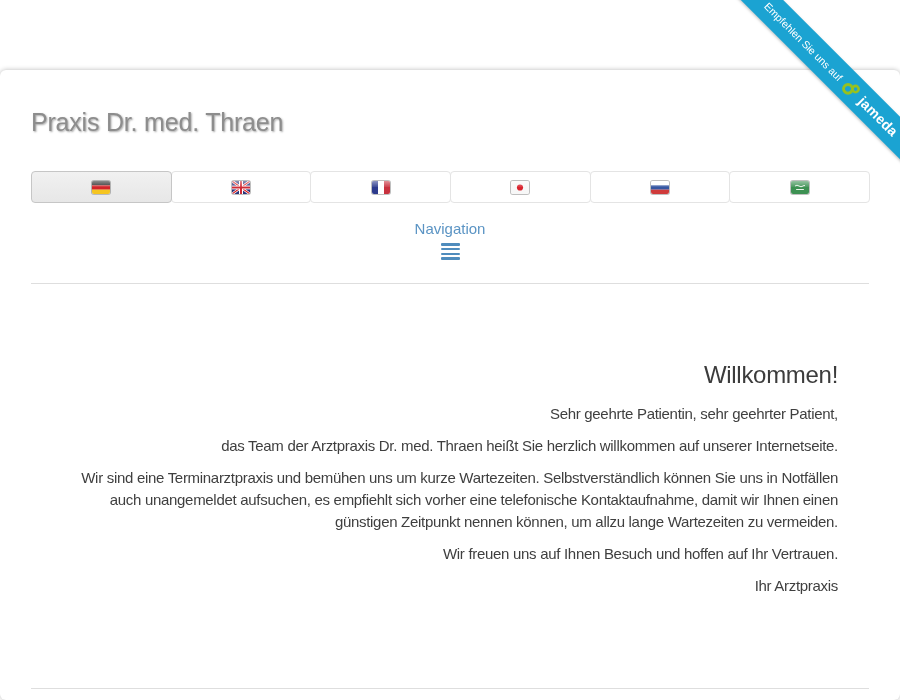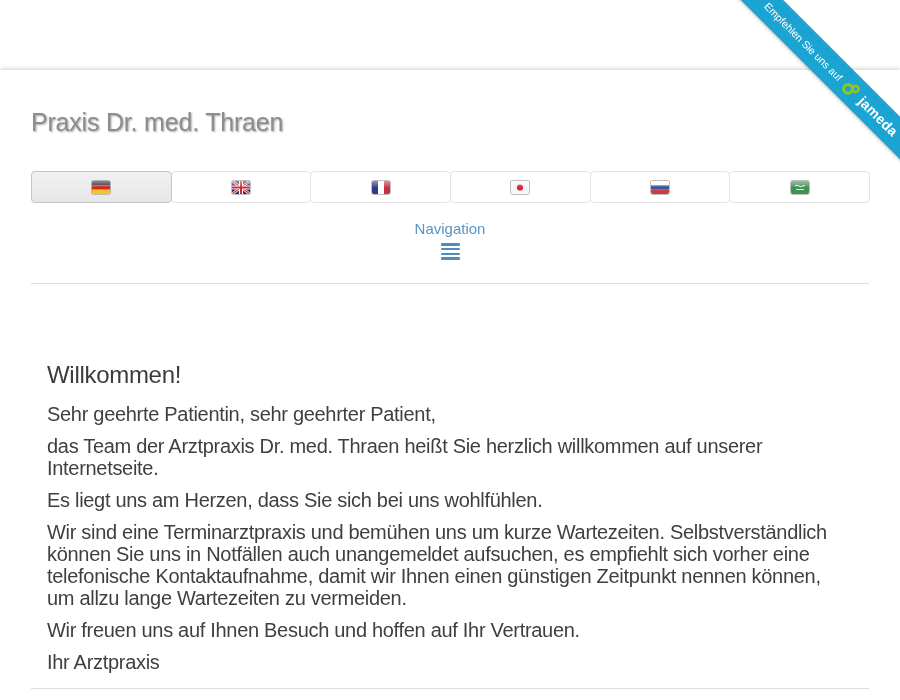--- a/index.html
+++ b/index.html
@@ -2,21 +2,21 @@
 <html><head>
 <meta charset="utf-8">
 <style>
   * { margin:0; padding:0; box-sizing:border-box; }
   html,body { width:900px; height:700px; background:#fff; overflow:hidden;
               font-family:"Liberation Sans", sans-serif; }
   .viewport { position:relative; width:900px; height:700px; background:#fff; overflow:hidden; }
 
   
   .card { position:absolute; top:70px; left:0; right:0; bottom:0; background:#fff;
-          box-shadow:0 0 5px rgba(0,0,0,0.28); }
+          box-shadow:0 0 5px rgba(0,0,0,0.28);border-radius:6px; }
 
   .page-title { position:absolute; top:38px; left:31px; font-size:25px; font-weight:400;
                 color:#8d8d8d; letter-spacing:-0.2px;
                 text-shadow:1px 1px 2px rgba(0,0,0,0.35); }
 
   
   .tabs { position:absolute; top:101px; left:31px; right:31px; height:32px; display:flex; }
   .tab { flex:1 1 0; height:32px; background:#fff; border:1px solid #e4e4e4; border-radius:4px;
          display:flex; align-items:center; justify-content:center; margin-right:-1px; cursor:pointer; }
   .tab.active { background:linear-gradient(#f1f1f1,#e7e7e7); border:1px solid #c6c6c6; z-index:2; }
@@ -31,24 +31,24 @@
             display:flex; align-items:center; justify-content:space-between; padding:0 17px;flex-direction:column; }
   .nav-label { color:#5b94c4; font-size:15px; cursor:pointer; }
   .hamburger { width:19px; height:17px; display:flex; flex-direction:column; justify-content:space-between; cursor:pointer; }
   .hamburger i { display:block; height:2.6px; background:#4f8cbd; border-radius:1px; }
 
   .divider { position:absolute; left:31px; right:31px; height:1px; background:#dedede; }
   .divider.top-div { top:213px; }
   .divider.bottom-div { top:618px; }
 
   
-  .content { position:absolute; top:290px; left:47px; right:62px; color:#3f3f3f; }
+  .content { position:absolute; top:290px; left:47px; right:62px; color:#3f3f3f;text-align:right; }
   .content h2 { font-size:24px; font-weight:400; color:#3c3c3c; letter-spacing:-0.3px;
                 line-height:30px; margin-bottom:13px; }
-  .content p { font-size:20px; line-height:22px; letter-spacing:-0.3px; margin-bottom:10px; color:#3f3f3f; }
+  .content p { font-size:15px; line-height:22px; letter-spacing:-0.3px; margin-bottom:10px; color:#3f3f3f; }
   .content strong { font-weight:400; }
   .content a { color:#5d9fd3; text-decoration:none; }
 
   
   .ribbon { position:absolute; top:54px; right:-56px; width:250px; height:30px;
             background:#1ba3d2; transform:rotate(45deg); z-index:10;
             display:flex; align-items:center; justify-content:center; gap:5px;
             box-shadow:0 1px 3px rgba(0,0,0,0.25); cursor:pointer; }
   .ribbon-text { color:#fff; font-size:10.5px; white-space:nowrap; }
   .ribbon-brand { color:#fff; font-size:14px; font-weight:700; letter-spacing:0.2px; }
@@ -132,21 +132,20 @@
           <i></i>
       </span>
     </div>
 
     <div class="divider top-div"></div>
 
     <div class="content">
       <h2>Willkommen!</h2>
       <p>Sehr geehrte Patientin, sehr geehrter Patient,</p>
       <p><span>das Team der Arztpraxis </span><strong>Dr. med. Thraen</strong><span> heißt Sie herzlich willkommen auf unserer Internetseite.</span></p>
-      <p>Es liegt uns am Herzen, dass Sie sich bei uns wohlfühlen.</p>
       <p>Wir sind eine Terminarztpraxis und bemühen uns um kurze Wartezeiten. Selbstverständlich können Sie uns in Notfällen auch unangemeldet aufsuchen, es empfiehlt sich vorher eine telefonische Kontaktaufnahme, damit wir Ihnen einen günstigen Zeitpunkt nennen können, um allzu lange Wartezeiten zu vermeiden.</p>
       <p>Wir freuen uns auf Ihnen Besuch und hoffen auf Ihr Vertrauen.</p>
       <p>Ihr Arztpraxis</p>
     </div>
 
     <div class="divider bottom-div"></div>
   </div>
 
   <div class="ribbon">
     <span class="ribbon-text">Empfehlen Sie uns auf</span>

